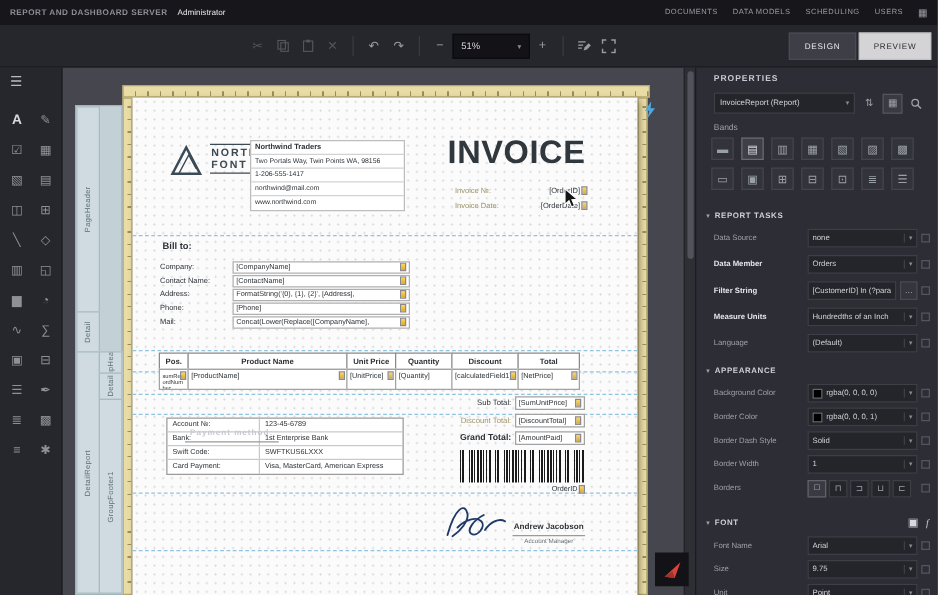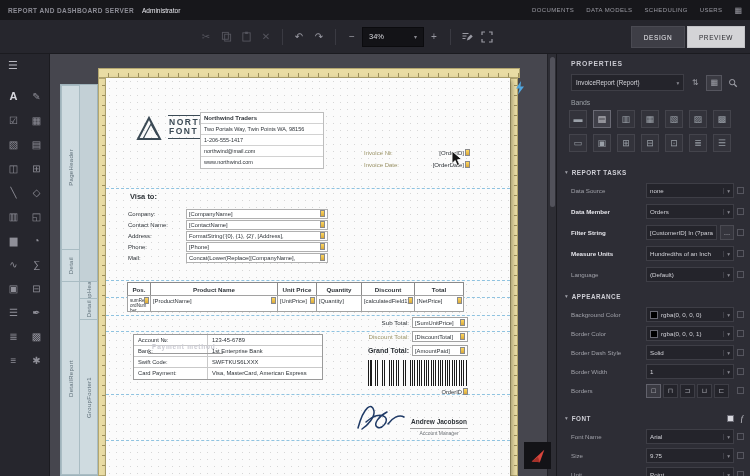--- a/index.html
+++ b/index.html
@@ -149,21 +149,21 @@
         <rect x="4.5" y="0.8" width="3" height="2.4" fill="#55555e"></rect>
       </svg>
   </span>
   <span class="ti dim">✕</span>
   <span class="tsep"></span>
   <span class="ti">↶</span>
   <span class="ti">↷</span>
   <span class="tsep"></span>
   <span class="ti">−</span>
   <span class="zoombox">
-    <span>34%</span>
+    <span>51%</span>
     <span class="chev">▾</span>
   </span>
   <span class="ti">+</span>
   <span class="tsep"></span>
   <span class="ti">
     <svg width="12" height="12" viewBox="0 0 12 12">
         <path d="M1.5 2.5h6M1.5 5h4M1.5 7.5h3" stroke="#9a9aa3" stroke-width="1" fill="none"></path>
         <path d="M6.5 10.5l1-3 3.5-3.5 2 2-3.5 3.5z" fill="#9a9aa3" transform="scale(0.9)"></path>
       </svg>
   </span>
@@ -257,36 +257,37 @@
     </div>
 
     <div class="cinfo">
       <div class="crow b">Northwind Traders</div>
       <div class="crow">Two Portals Way, Twin Points WA, 98156</div>
       <div class="crow">1-206-555-1417</div>
       <div class="crow">northwind@mail.com</div>
       <div class="crow">www.northwind.com</div>
     </div>
 
+    <div class="invtitle">INVOICE</div>
     <div class="invrow" style="top:69px">
       <span class="il">Invoice №:</span>
       <span class="iv">
           <span>[OrderID]</span>
           <span class="db"></span>
         </span>
     </div>
     <div class="invrow" style="top:81px">
       <span class="il">Invoice Date:</span>
       <span class="iv">
           <span>[OrderDate]</span>
           <span class="db"></span>
         </span>
     </div>
 
-    <div class="billtitle">Visa to:</div>
+    <div class="billtitle">Bill to:</div>
     <div class="frow" style="top:130px">
       <span class="fl">Company:</span>
       <span class="fbox">
           <span class="ftx">[CompanyName]</span>
           <span class="db"></span>
         </span>
     </div>
     <div class="frow" style="top:141px">
       <span class="fl">Contact Name:</span>
       <span class="fbox">

